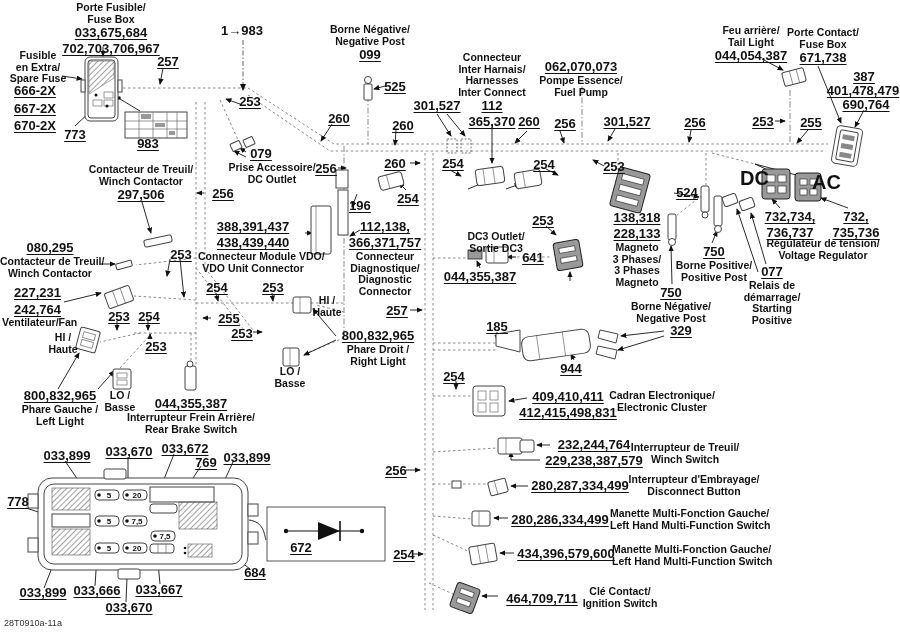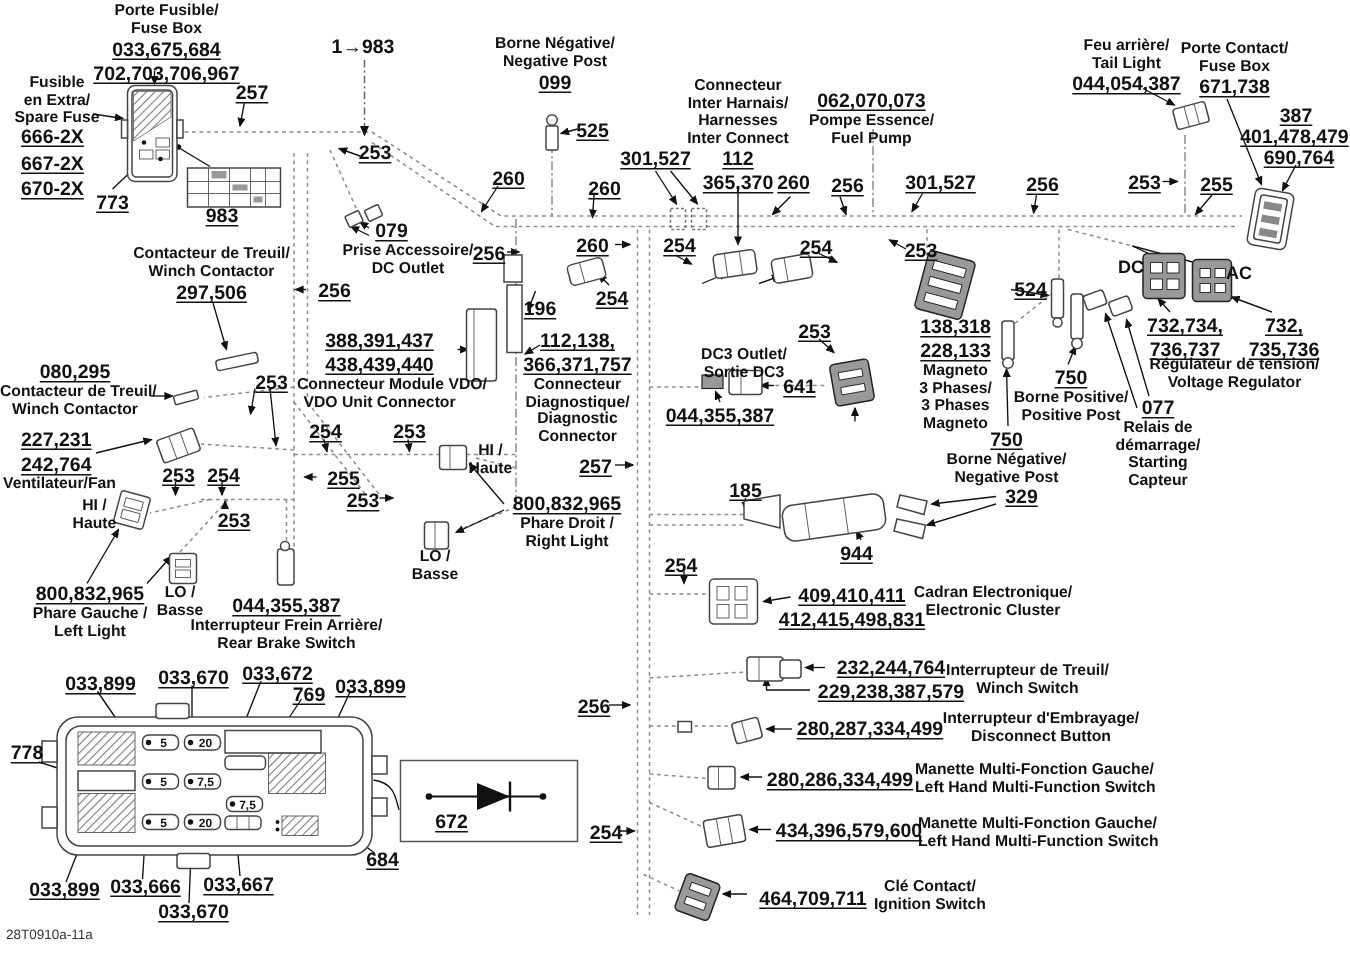--- a/index.html
+++ b/index.html
@@ -4,21 +4,21 @@
 <style>
   html,body{margin:0;padding:0;background:#fff;}
   #canvas{position:relative;width:900px;height:635px;background:#fff;overflow:hidden;
           font-family:"Liberation Sans",sans-serif;color:#111;}
   #art{position:absolute;left:0;top:0;z-index:1;}
   .lbl{position:absolute;z-index:2;text-align:center;white-space:nowrap;}
   .ta-l{text-align:left;}
   .lbl span{display:block;}
   .pn{font-weight:700;font-size:13px;line-height:16px;text-decoration:underline;text-underline-offset:2px;}
   .nm{font-weight:700;font-size:10.5px;line-height:11.5px;}
-  .big{font-weight:700;font-size:12px;line-height:17px;}
+  .big{font-weight:700;font-size:20px;line-height:17px;}
   .code{font-weight:400;font-size:9px;color:#333;}
   .fv{font:700 8px "Liberation Sans",sans-serif;fill:#111;}
   .hz{stroke:#8a8a8a;stroke-width:1;fill:none;stroke-dasharray:2.5 2.5;}
   .hz2{stroke:#8a8a8a;stroke-width:1;fill:none;stroke-dasharray:6 2 1.5 2;}
   .ld{stroke:#111;stroke-width:.9;fill:none;marker-end:url(#ah);}
   .ldd{stroke:#666;stroke-width:1;fill:none;stroke-dasharray:5 2 1.5 2;marker-end:url(#ah);}
   .ldn{stroke:#111;stroke-width:.9;fill:none;}
   .ic{stroke:#444;stroke-width:1;fill:#fff;}
   .icg{stroke:#222;stroke-width:1;fill:#999;}
   .icl{stroke:#555;stroke-width:.6;}
@@ -709,21 +709,21 @@
 <div class="lbl" style="left:674px;top:244px;width:80px">
   <span class="pn">750</span>
   <span class="nm">Borne Positive/</span>
   <span class="nm">Positive Post</span>
 </div>
 <div class="lbl" style="left:742px;top:264px;width:60px">
   <span class="pn">077</span>
   <span class="nm">Relais de</span>
   <span class="nm">démarrage/</span>
   <span class="nm">Starting</span>
-  <span class="nm">Capteur</span>
+  <span class="nm">Positive</span>
 </div>
 <div class="lbl" style="left:628px;top:285px;width:86px">
   <span class="pn">750</span>
   <span class="nm">Borne Négative/</span>
   <span class="nm">Negative Post</span>
 </div>
 <div class="lbl" style="left:480px;top:319px;width:34px">
       <span class="pn">185</span>
     </div>
 <div class="lbl" style="left:554px;top:361px;width:34px">

